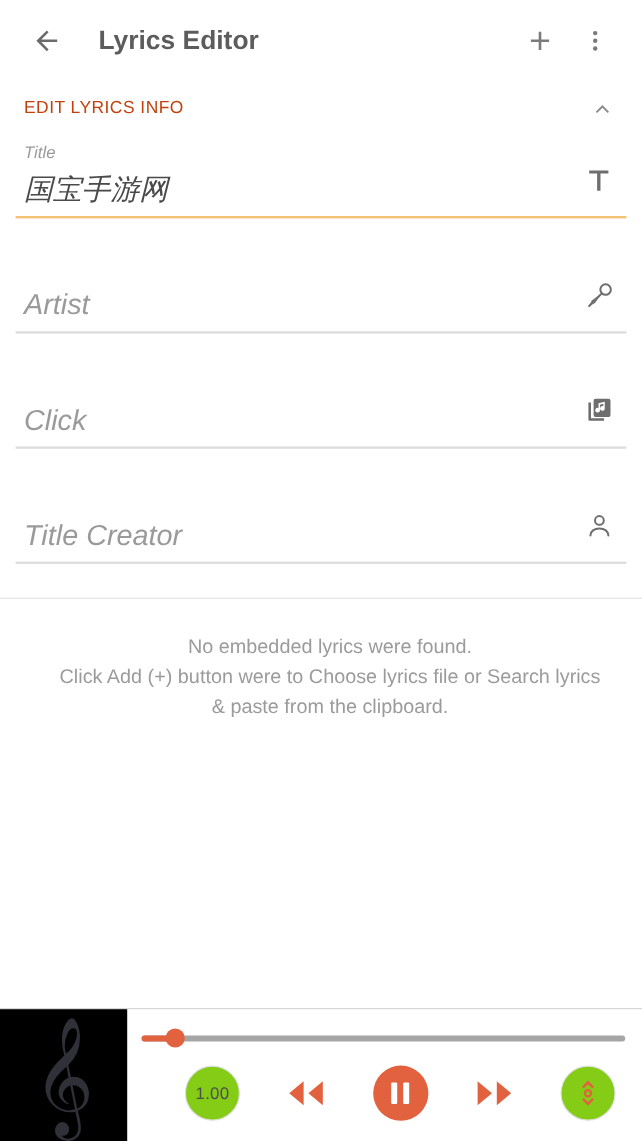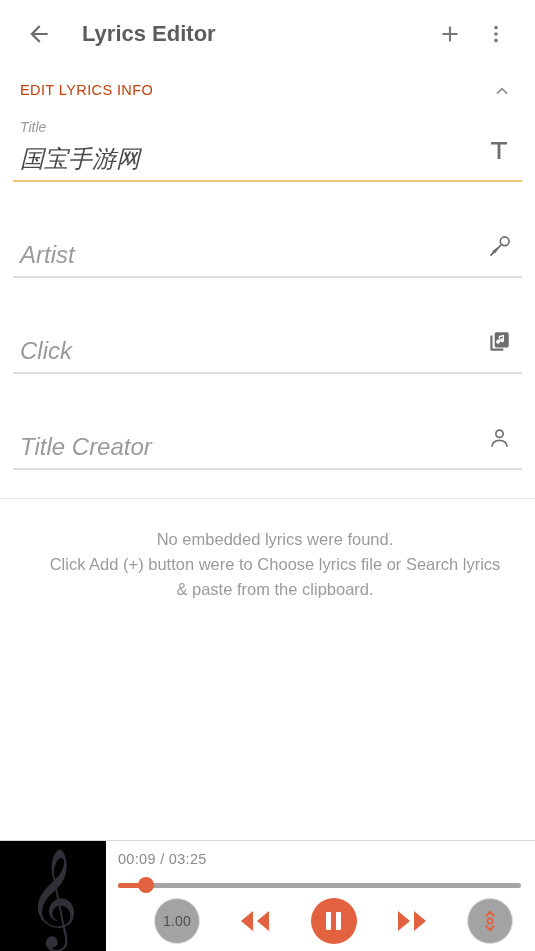--- a/index.html
+++ b/index.html
@@ -236,21 +236,21 @@
   .ctrl {
     display: flex;
     align-items: center;
     justify-content: center;
     cursor: pointer;
   }
   .round-btn {
     width: 46px;
     height: 46px;
     border-radius: 50%;
-    background: #a3a3a3;
+    background: #84cc16;
     border: 1px solid #e0e0e0;
     display: flex;
     align-items: center;
     justify-content: center;
     cursor: pointer;
   }
   .speed-label {
     font-size: 14px;
     color: #4e4e4e;
     letter-spacing: 0.2px;
@@ -401,25 +401,20 @@
   </div>
 
   <div class="player">
 
     <div class="album-art">
       <div class="clef">𝄞</div>
     </div>
 
     <div class="player-right">
 
-      <div class="time-row">
-        <span>00:09</span>
-        <span>/</span>
-        <span>03:25</span>
-      </div>
 
       <div class="seek">
         <div class="seek-track"></div>
         <div class="seek-fill" id="seek-fill" style="width: 7%;"></div>
         <div class="seek-thumb" id="seek-thumb" style="left: 7%;"></div>
       </div>
 
       <div class="controls">
 
         <div class="round-btn">

